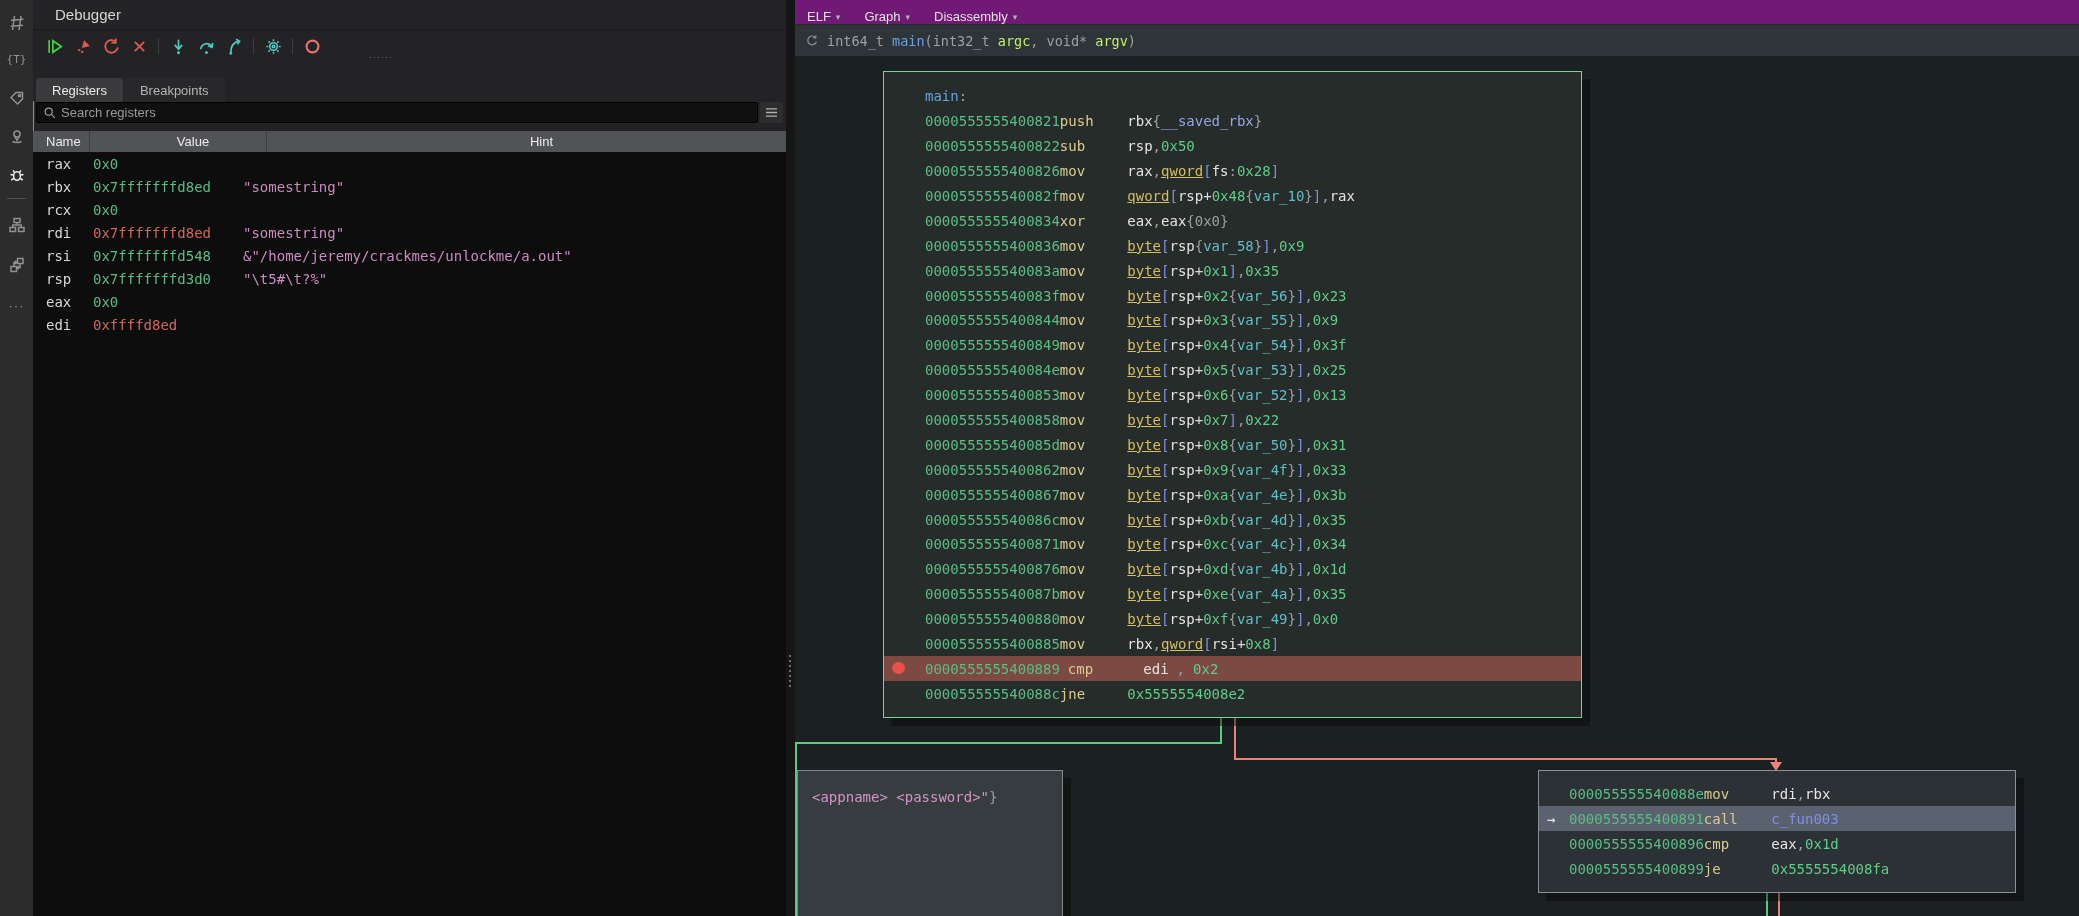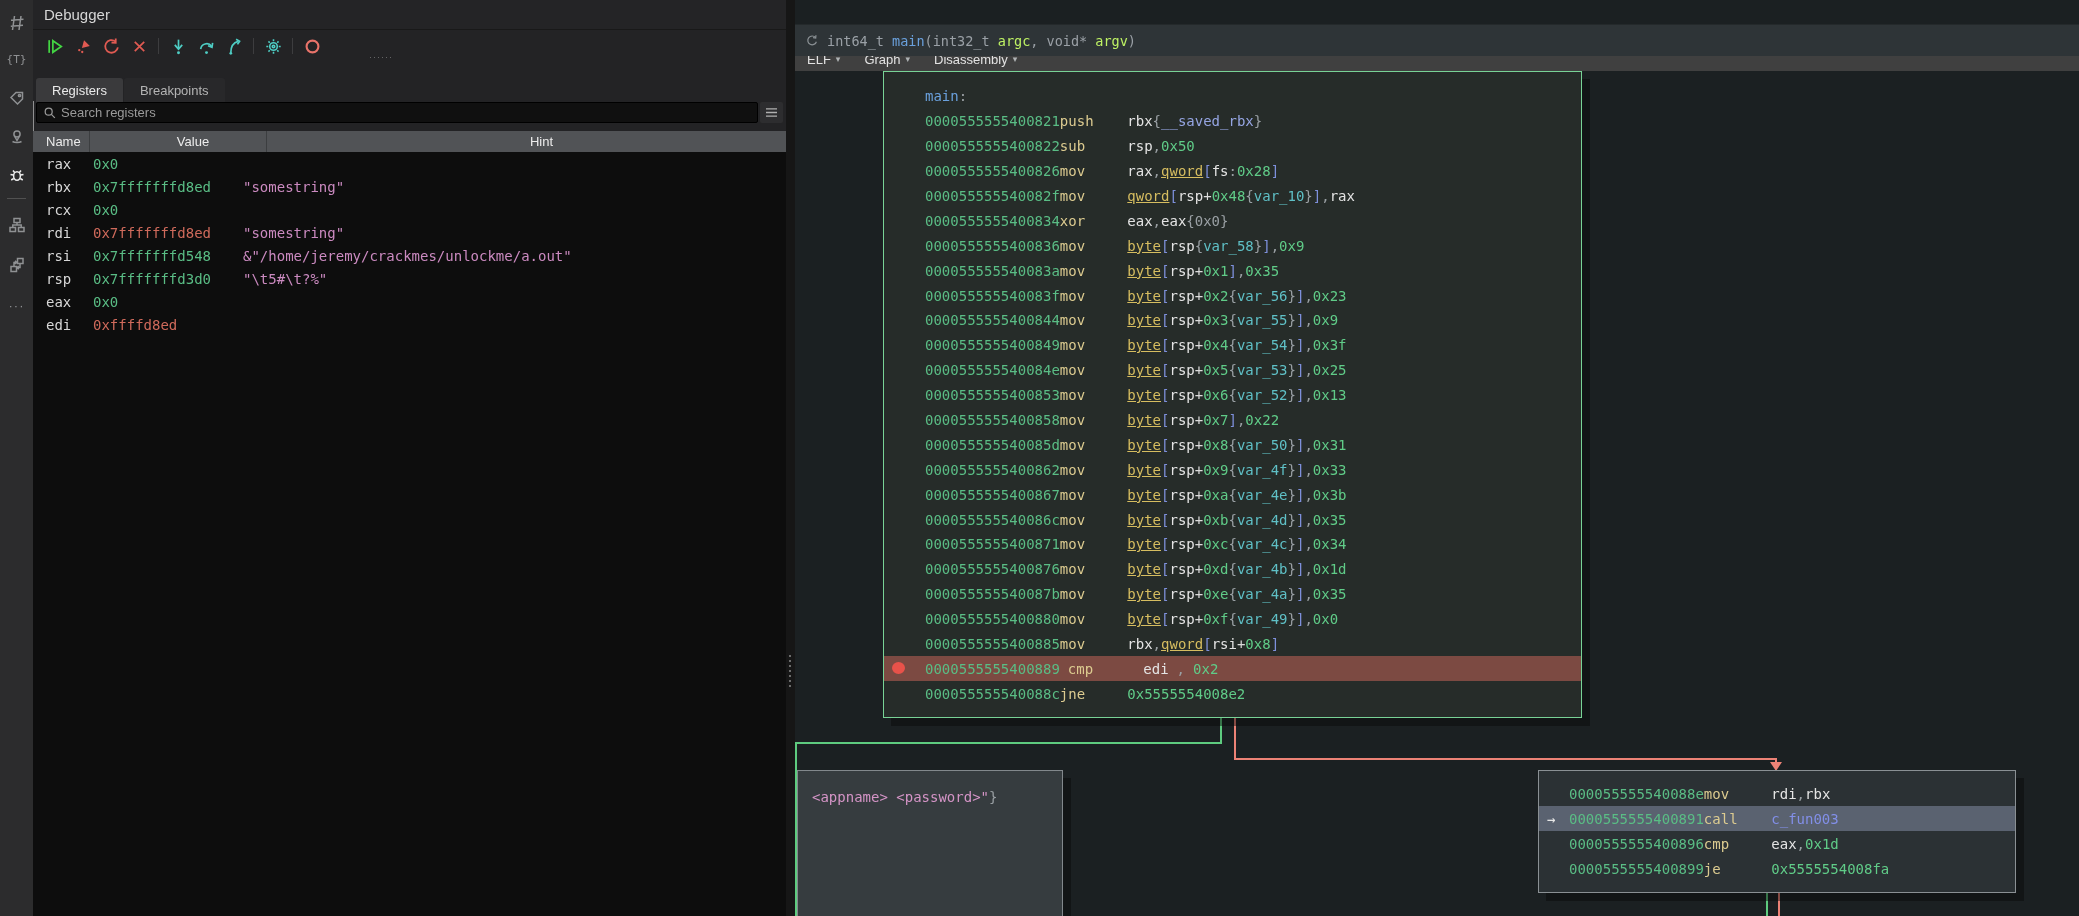--- a/index.html
+++ b/index.html
@@ -13,21 +13,21 @@
   .act-icon svg{stroke:#8f9193;fill:none;stroke-width:1.5;}
   .act-icon.active svg{stroke:#eeeeee;}
   .act-divider{position:absolute;left:7px;width:19px;height:1px;background:#515151;}
   .types-glyph{font-family:"DejaVu Sans Mono",monospace;font-size:11px;color:#8f9193;}
   .more-glyph{font-size:13px;color:#8f9193;letter-spacing:1px;}
 
   
   .left-panel{position:absolute;left:33px;top:0;width:753px;height:916px;background:#232325;}
   .panel-header{position:absolute;left:0;top:0;width:100%;height:29px;background:#242426;border-bottom:1px solid #191919;
                 display:flex;align-items:center;}
-  .panel-title{margin-left:11px;font-size:15px;color:#d6d6d6;}
+  .panel-title{margin-left:22px;font-size:15px;color:#d6d6d6;}
   .toolbar{position:absolute;left:0;top:29px;width:100%;height:34px;display:flex;align-items:center;padding-left:8px;box-sizing:border-box;}
   .tb-btn{width:28px;height:26px;display:flex;align-items:center;justify-content:center;cursor:default;}
   .tb-sep{width:1px;height:16px;background:#3d3d3f;margin:0 5px;}
   .dots-handle{position:absolute;left:318px;top:52px;width:60px;text-align:center;color:#707070;font-size:9px;letter-spacing:1px;}
 
   .tabs{position:absolute;left:3px;top:78px;height:24px;display:flex;}
   .tab{height:24px;display:flex;align-items:center;padding:0 16px;font-size:13px;border-radius:3px 3px 0 0;margin-right:1px;}
   .tab.active{background:#3a3a3c;color:#eaeaea;}
   .tab.inactive{background:#28282a;color:#b4b4b4;}
 
@@ -46,21 +46,21 @@
   .rh-hint{flex:1;justify-content:center;border-right:none;}
   .reg-body{position:absolute;left:0;top:21px;width:753px;}
   .reg-row{height:23px;display:flex;align-items:center;font-size:14px;}
   .rr-name{width:47px;padding-left:13px;color:#d8d8d8;}
   .rr-value{width:150px;}
   .rv-g{color:#5abd85;} .rv-r{color:#cf6a5b;}
   .rr-hint{color:#cb8ac0;}
 
   
   .graph-panel{position:absolute;left:795px;top:0;width:1284px;height:916px;background:#1b2022;}
-  .menu-bar{position:absolute;left:0;top:0;width:100%;height:24px;background:#404040;display:flex;align-items:center;padding-left:12px;box-sizing:border-box;margin-top:47px;}
+  .menu-bar{position:absolute;left:0;top:0;width:100%;height:24px;background:#701a75;display:flex;align-items:flex-end;padding-left:12px;box-sizing:border-box;}
   .menu-item{display:flex;align-items:center;margin-right:24px;font-size:13px;color:#e2e2e2;}
   .caret{font-size:9px;color:#aeb2b4;margin-left:5px;}
   .sig-bar{position:absolute;left:0;top:24px;width:100%;height:32px;background:#2e3437;border-top:1px solid #24292b;display:flex;align-items:center;padding-left:10px;box-sizing:border-box;font-size:13.5px;}
   .sig-text{margin-left:8px;white-space:pre;}
   .sg-ty{color:#9aa0a6;} .sg-fn{color:#6aa0dc;} .sg-pn{color:#9aa0a6;} .sg-arg{color:#bef264;} .sg-sp{color:#d8d8d8;}
 
   .graph{position:absolute;left:0;top:56px;width:100%;height:860px;}
 
   .edge{position:absolute;}
   .eg{background:#5ecb7f;} .er{background:#ec8276;}

